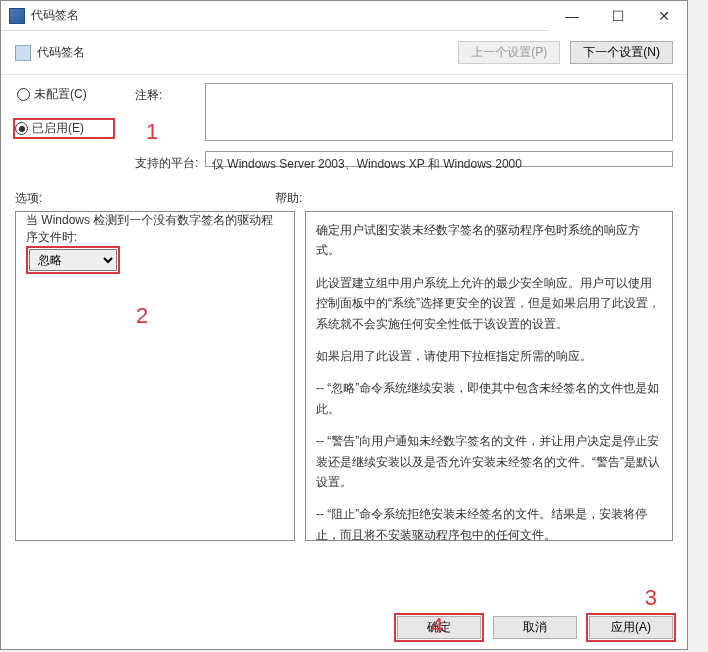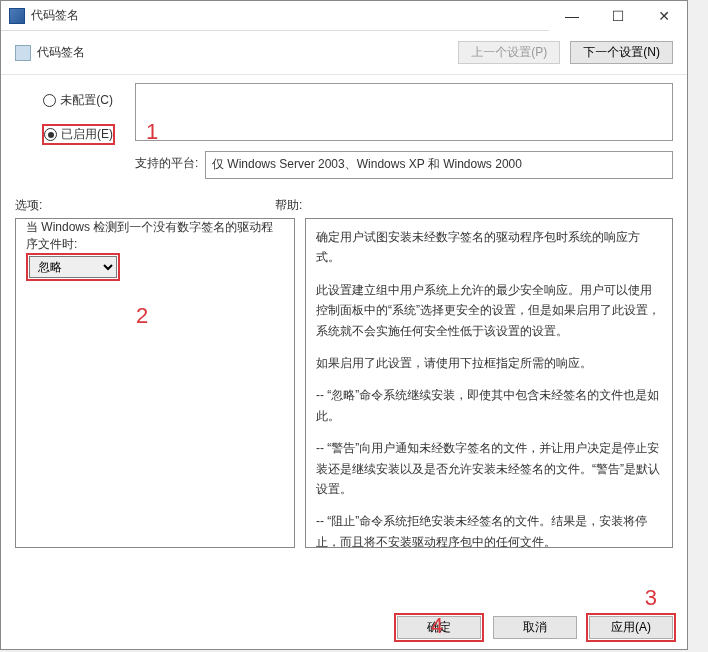--- a/index.html
+++ b/index.html
@@ -72,22 +72,21 @@
   .section1 {
     display: flex;
     padding: 8px 14px 6px 14px;
     gap: 20px;
   }
   .radios {
     width: 100px;
     display: flex;
     flex-direction: column;
     gap: 14px;
-    margin-top: 8px;
-    align-items: flex-end;
+    margin-top: 2px;
   }
   .radio-row {
     display: flex;
     align-items: center;
     gap: 4px;
     padding: 1px 2px;
   }
   .radio-row.sel-red {
     border: 2px solid #d9363e;
     padding: 0 0;
@@ -105,21 +104,21 @@
     flex: 1;
   }
   .field-row {
     display: flex;
     margin-bottom: 10px;
   }
   .field-lab { width: 70px; padding-top: 4px; }
   .textbox {
     flex: 1; height: 58px; border: 1px solid #999; background: #fff;
   }
-  .textbox.small { height: 28px; padding: 4px 6px; }
+  .textbox.small { height: 16px; padding: 4px 6px; }
   .options-hdr {
     display: flex;
     padding: 2px 14px 4px 14px;
   }
   .options-hdr .left { width: 260px; }
   .panes {
     display: flex;
     gap: 10px;
     padding: 0 14px;
   }
@@ -192,20 +191,21 @@
         <span class="radio"></span>
         <span>未配置(C)</span>
       </label>
       <label class="radio-row sel-red">
         <span class="radio checked"></span>
         <span>已启用(E)</span>
       </label>
     </div>
     <div class="fields">
       <div class="field-row">
+        <div class="field-lab">注释:</div>
         <div class="textbox"></div>
       </div>
       <div class="field-row" style="margin-top:6px">
         <div class="field-lab">支持的平台:</div>
         <div class="textbox small">仅 Windows Server 2003、Windows XP 和 Windows 2000</div>
       </div>
     </div>
   </div>
 
   <div class="options-hdr">

